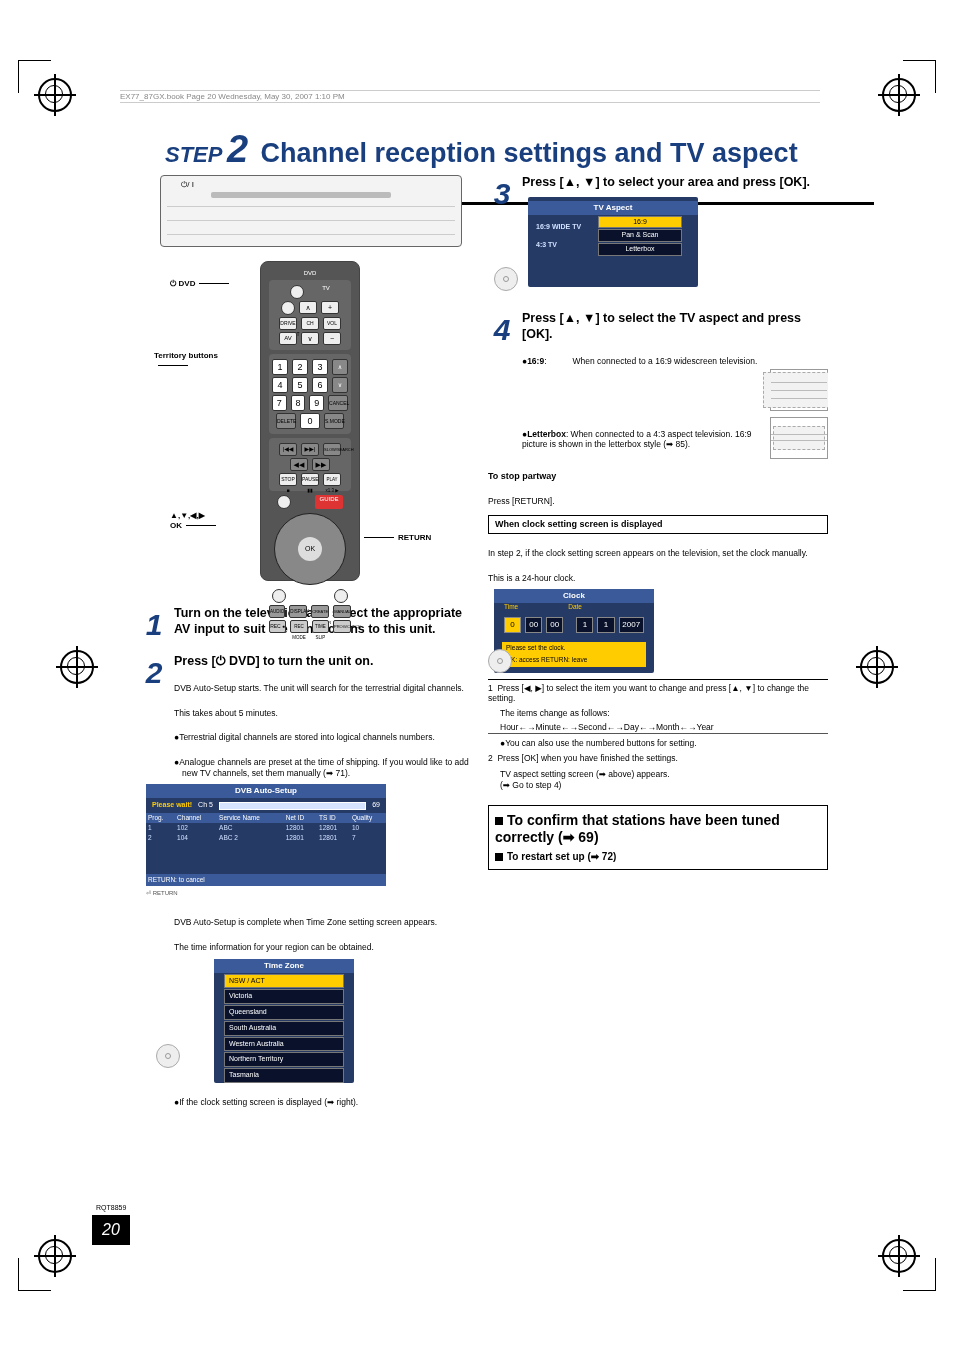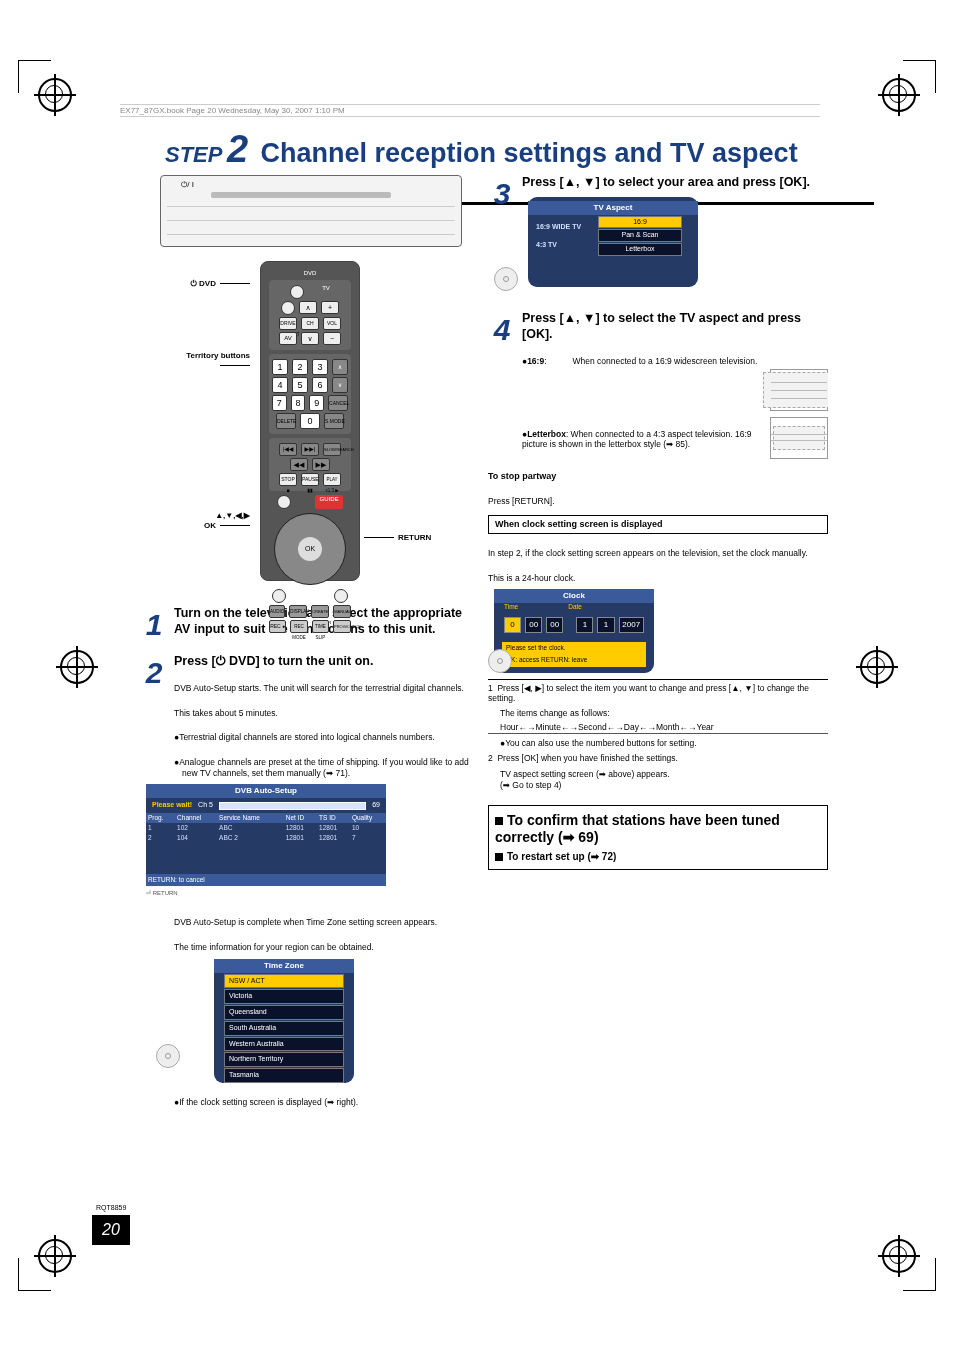--- a/index.html
+++ b/index.html
@@ -7,21 +7,21 @@
   .crop-tl,.crop-tr,.crop-bl,.crop-br{position:absolute;width:32px;height:32px;border:0}
   .crop-tl{left:18px;top:60px;border-left:1px solid #000;border-top:1px solid #000}
   .crop-tr{right:18px;top:60px;border-right:1px solid #000;border-top:1px solid #000}
   .crop-bl{left:18px;bottom:60px;border-left:1px solid #000;border-bottom:1px solid #000}
   .crop-br{right:18px;bottom:60px;border-right:1px solid #000;border-bottom:1px solid #000}
   .reg{position:absolute;width:30px;height:30px;border:2px solid #000;border-radius:50%}
   .reg:before,.reg:after{content:"";position:absolute;background:#000}
   .reg:before{left:50%;top:-6px;width:2px;height:42px;margin-left:-1px}
   .reg:after{top:50%;left:-6px;height:2px;width:42px;margin-top:-1px}
   .reg .inner{position:absolute;left:5px;top:5px;width:16px;height:16px;border:1px solid #000;border-radius:50%}
-  .headerline{position:absolute;left:120px;top:104px;font-size:8px;color:#888;border-top:1px solid #ccc;border-bottom:1px solid #ccc;padding:1px 0;width:700px}
+  .headerline{position:absolute;left:120px;top:90px;font-size:8px;color:#888;border-top:1px solid #ccc;border-bottom:1px solid #ccc;padding:1px 0;width:700px}
   .step-title{position:absolute;left:165px;top:128px;right:80px;border-bottom:3px solid #000}
   .step-title .step{font-style:italic;font-size:22px;font-weight:bold;color:#1a3f7f}
   .step-title .num{font-style:italic;font-size:38px;font-weight:bold;color:#1a3f7f;margin-right:8px}
   .step-title .rest{font-size:27px;font-weight:bold;color:#1a3f7f}
   .col{position:absolute;width:340px;font-size:9px;line-height:1.25}
   .col-l{left:140px;top:175px}
   .col-r{left:488px;top:175px}
   .device{position:relative;width:300px;height:70px;border:1px solid #666;border-radius:4px;background:#f3f3f3;margin-left:20px;margin-bottom:14px}
   .device .slot{position:absolute;left:50px;top:16px;width:180px;height:6px;background:#bbb;border-radius:2px}
   .device .line{position:absolute;left:6px;width:288px;height:1px;background:#ccc}
@@ -29,28 +29,28 @@
   .remote{position:relative;width:100px;height:320px;border:1px solid #444;border-radius:8px;background:#555;margin-left:120px;padding:8px;box-sizing:border-box}
   .remote .sect{background:#666;border-radius:4px;padding:3px;margin-bottom:4px}
   .remote .lbl{color:#fff;font-size:6px;text-align:center;margin-bottom:2px}
   .remote .brow{display:flex;gap:4px;justify-content:center;margin:2px 0}
   .remote .btn{width:16px;height:11px;background:#eee;border:1px solid #333;border-radius:2px;font-size:7px;text-align:center;line-height:11px}
   .remote .rnd{width:12px;height:12px;background:#eee;border:1px solid #333;border-radius:50%}
   .remote .numpad .btn{width:18px;height:14px;font-size:9px;line-height:14px;background:#fff}
   .remote .wheel{position:relative;width:70px;height:70px;margin:4px auto;border:1px solid #222;border-radius:50%;background:#888}
   .remote .wheel .ok{position:absolute;left:23px;top:23px;width:24px;height:24px;border-radius:50%;background:#ddd;font-size:7px;text-align:center;line-height:24px}
   .remote .guide{display:inline-block;background:#d33;color:#fff;font-size:6px;padding:1px 4px;border-radius:2px;margin-left:20px}
-  .callout{position:absolute;font-size:8px;font-weight:bold;text-align:right}
+  .callout{position:absolute;font-size:8px;font-weight:bold;text-align:left}
   .callout .line{display:inline-block;vertical-align:middle;border-top:1px solid #000;width:30px;margin-left:4px}
   .bignum{font-size:30px;font-weight:bold;color:#1a3f7f;font-style:italic;width:28px;text-align:center;flex:0 0 28px}
   .steprow{display:flex;gap:6px;margin-top:10px}
   .step-h{font-size:12.5px;font-weight:bold;line-height:1.25}
   .body{font-size:8.5px;line-height:1.25;margin-top:14px}
   .bullet{padding-left:8px;text-indent:-8px}
-  .osd{background:#263a66;color:#fff;font-size:7px;border-radius:9px;margin-top:6px}
+  .osd{background:#263a66;color:#fff;font-size:7px;border-radius:2px;margin-top:6px}
   .osd .titlebar{background:#3a5a9a;text-align:center;font-weight:bold;padding:2px;font-size:8px}
   .osd table{width:100%;border-collapse:collapse;font-size:6.5px}
   .osd th{background:#3a5a9a;padding:1px 2px;text-align:left;font-weight:normal}
   .osd td{padding:1px 2px;color:#cfe0ff}
   .osd .footer{background:#3a5a9a;padding:2px;font-size:6.5px}
   .tz{width:140px;margin:6px 0 0 40px}
   .tz .row{background:#0a122b;color:#fff;padding:2px 4px;border:1px solid #777;margin:1px 10px;font-size:7px}
   .tz .hl{background:#fc0;color:#000}
   .aspect-steprow{display:flex;gap:6px}
   .tvaspect{width:170px;margin:6px 0 6px 6px}

